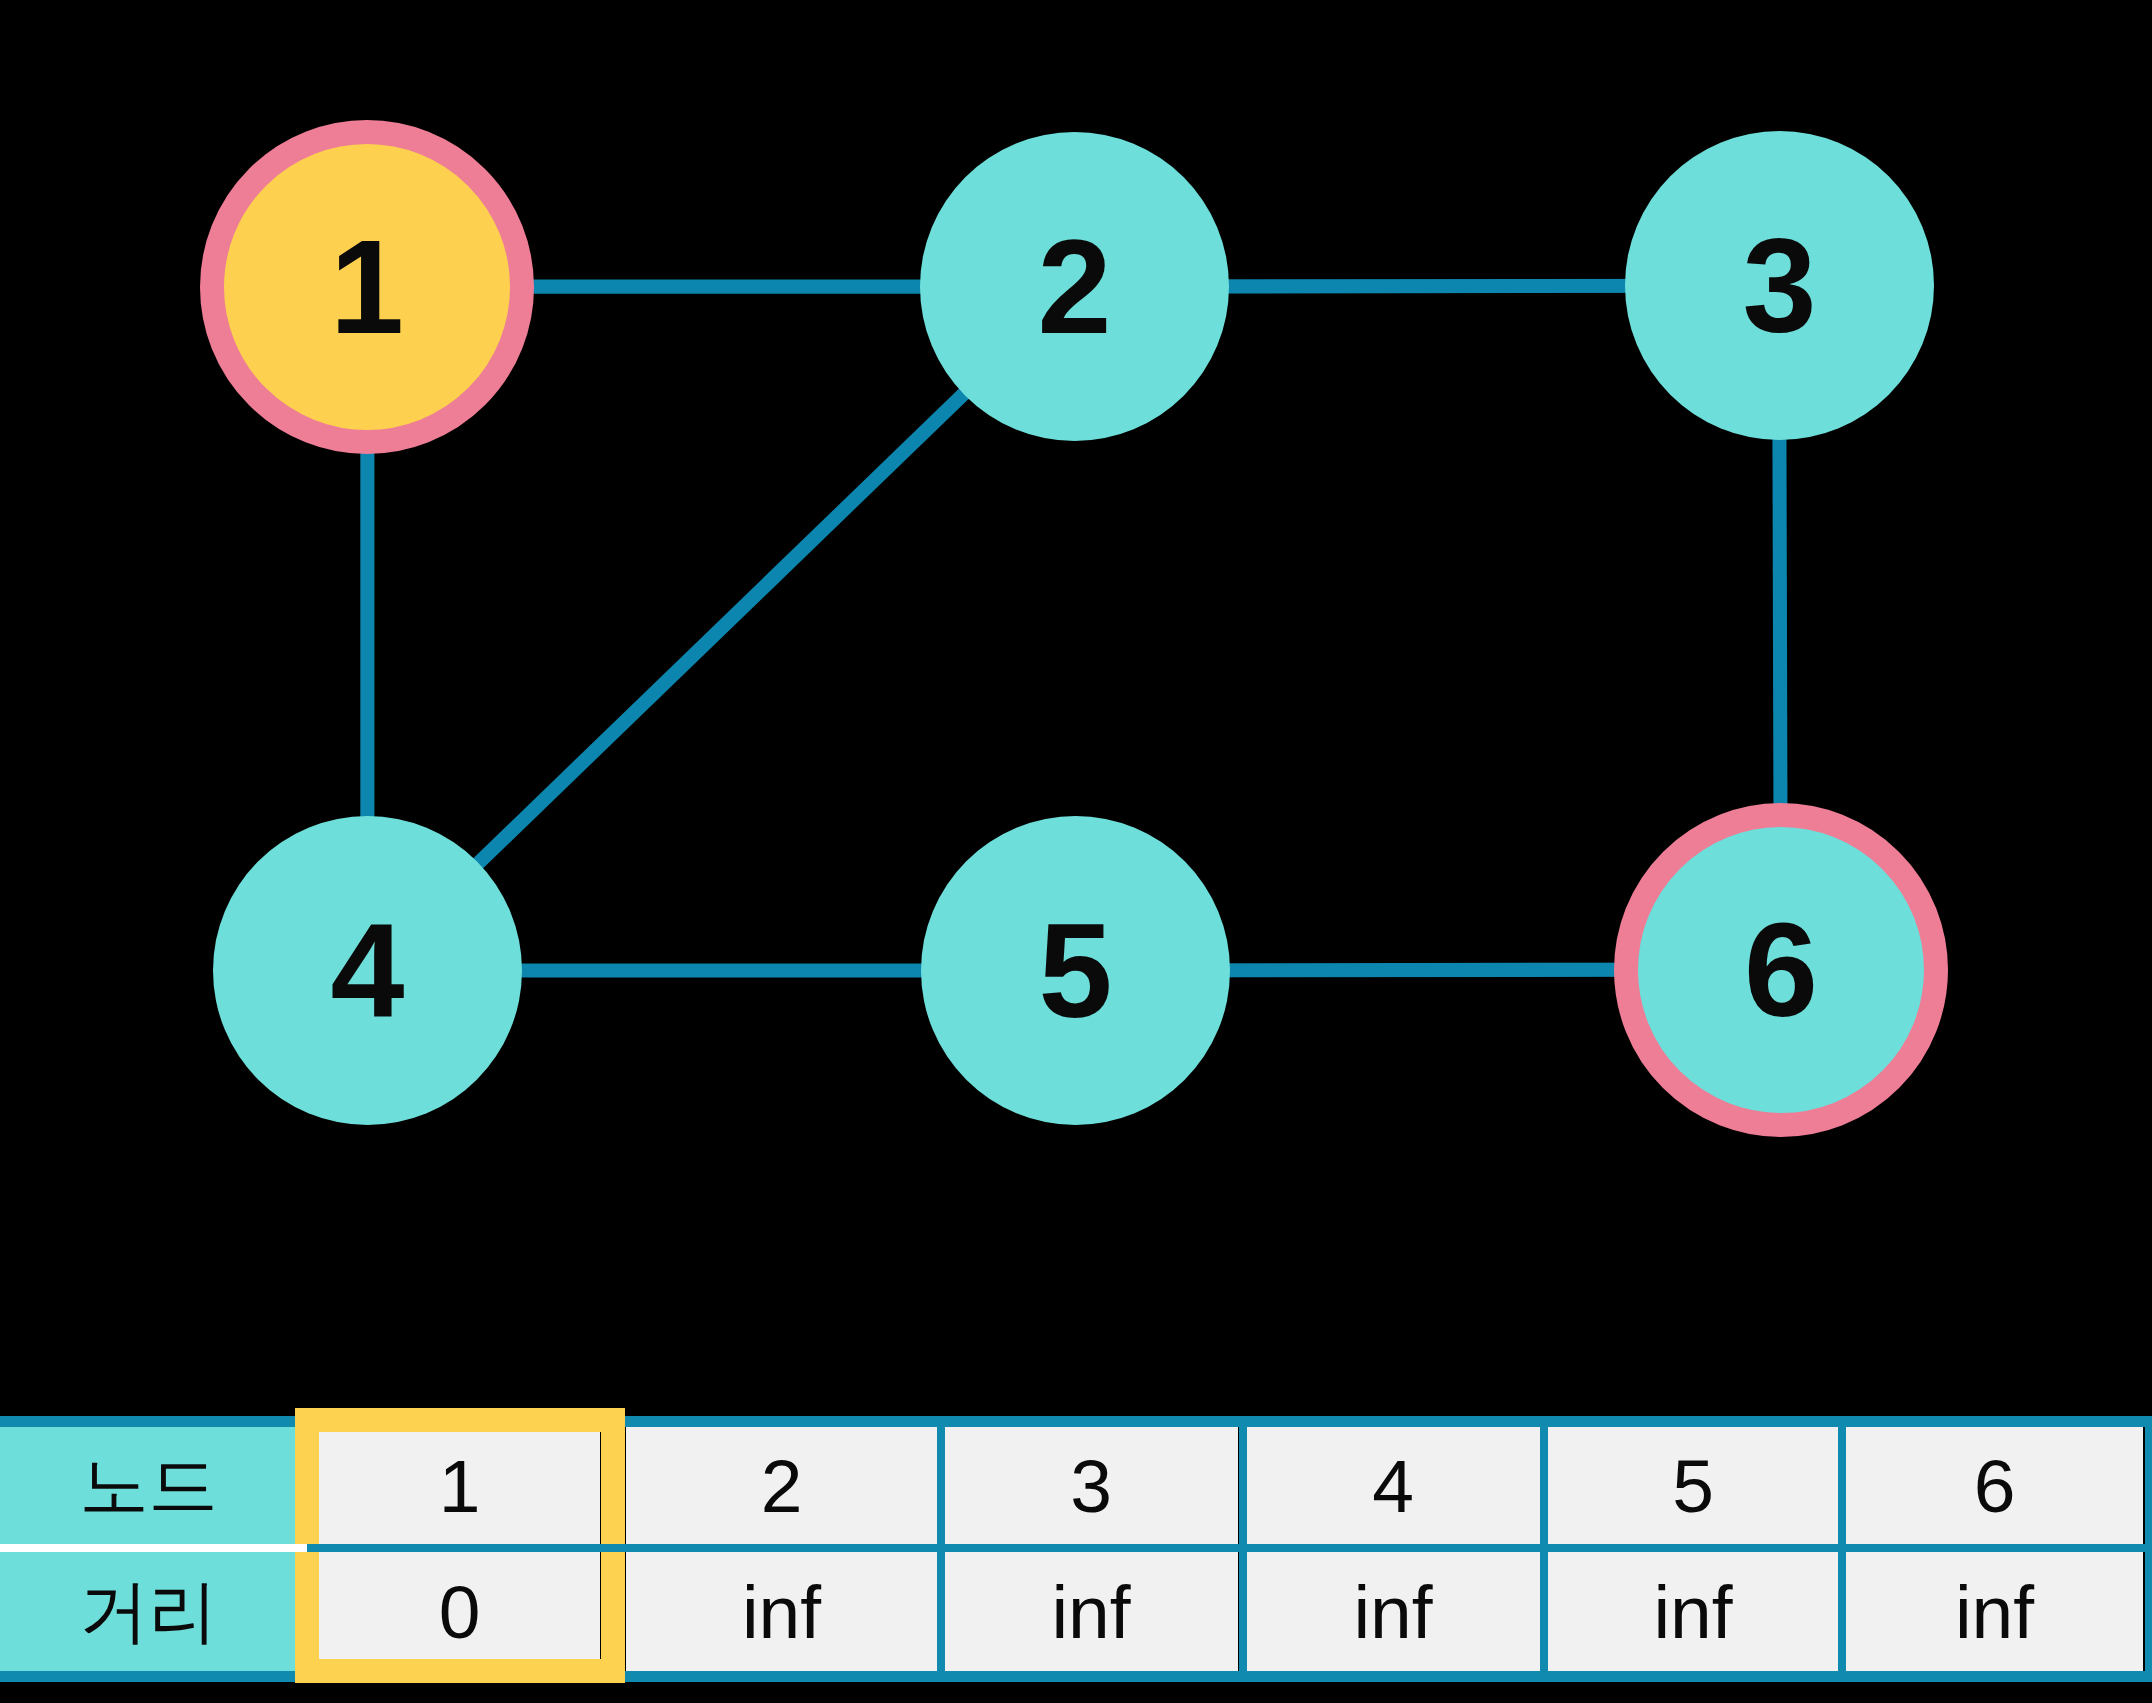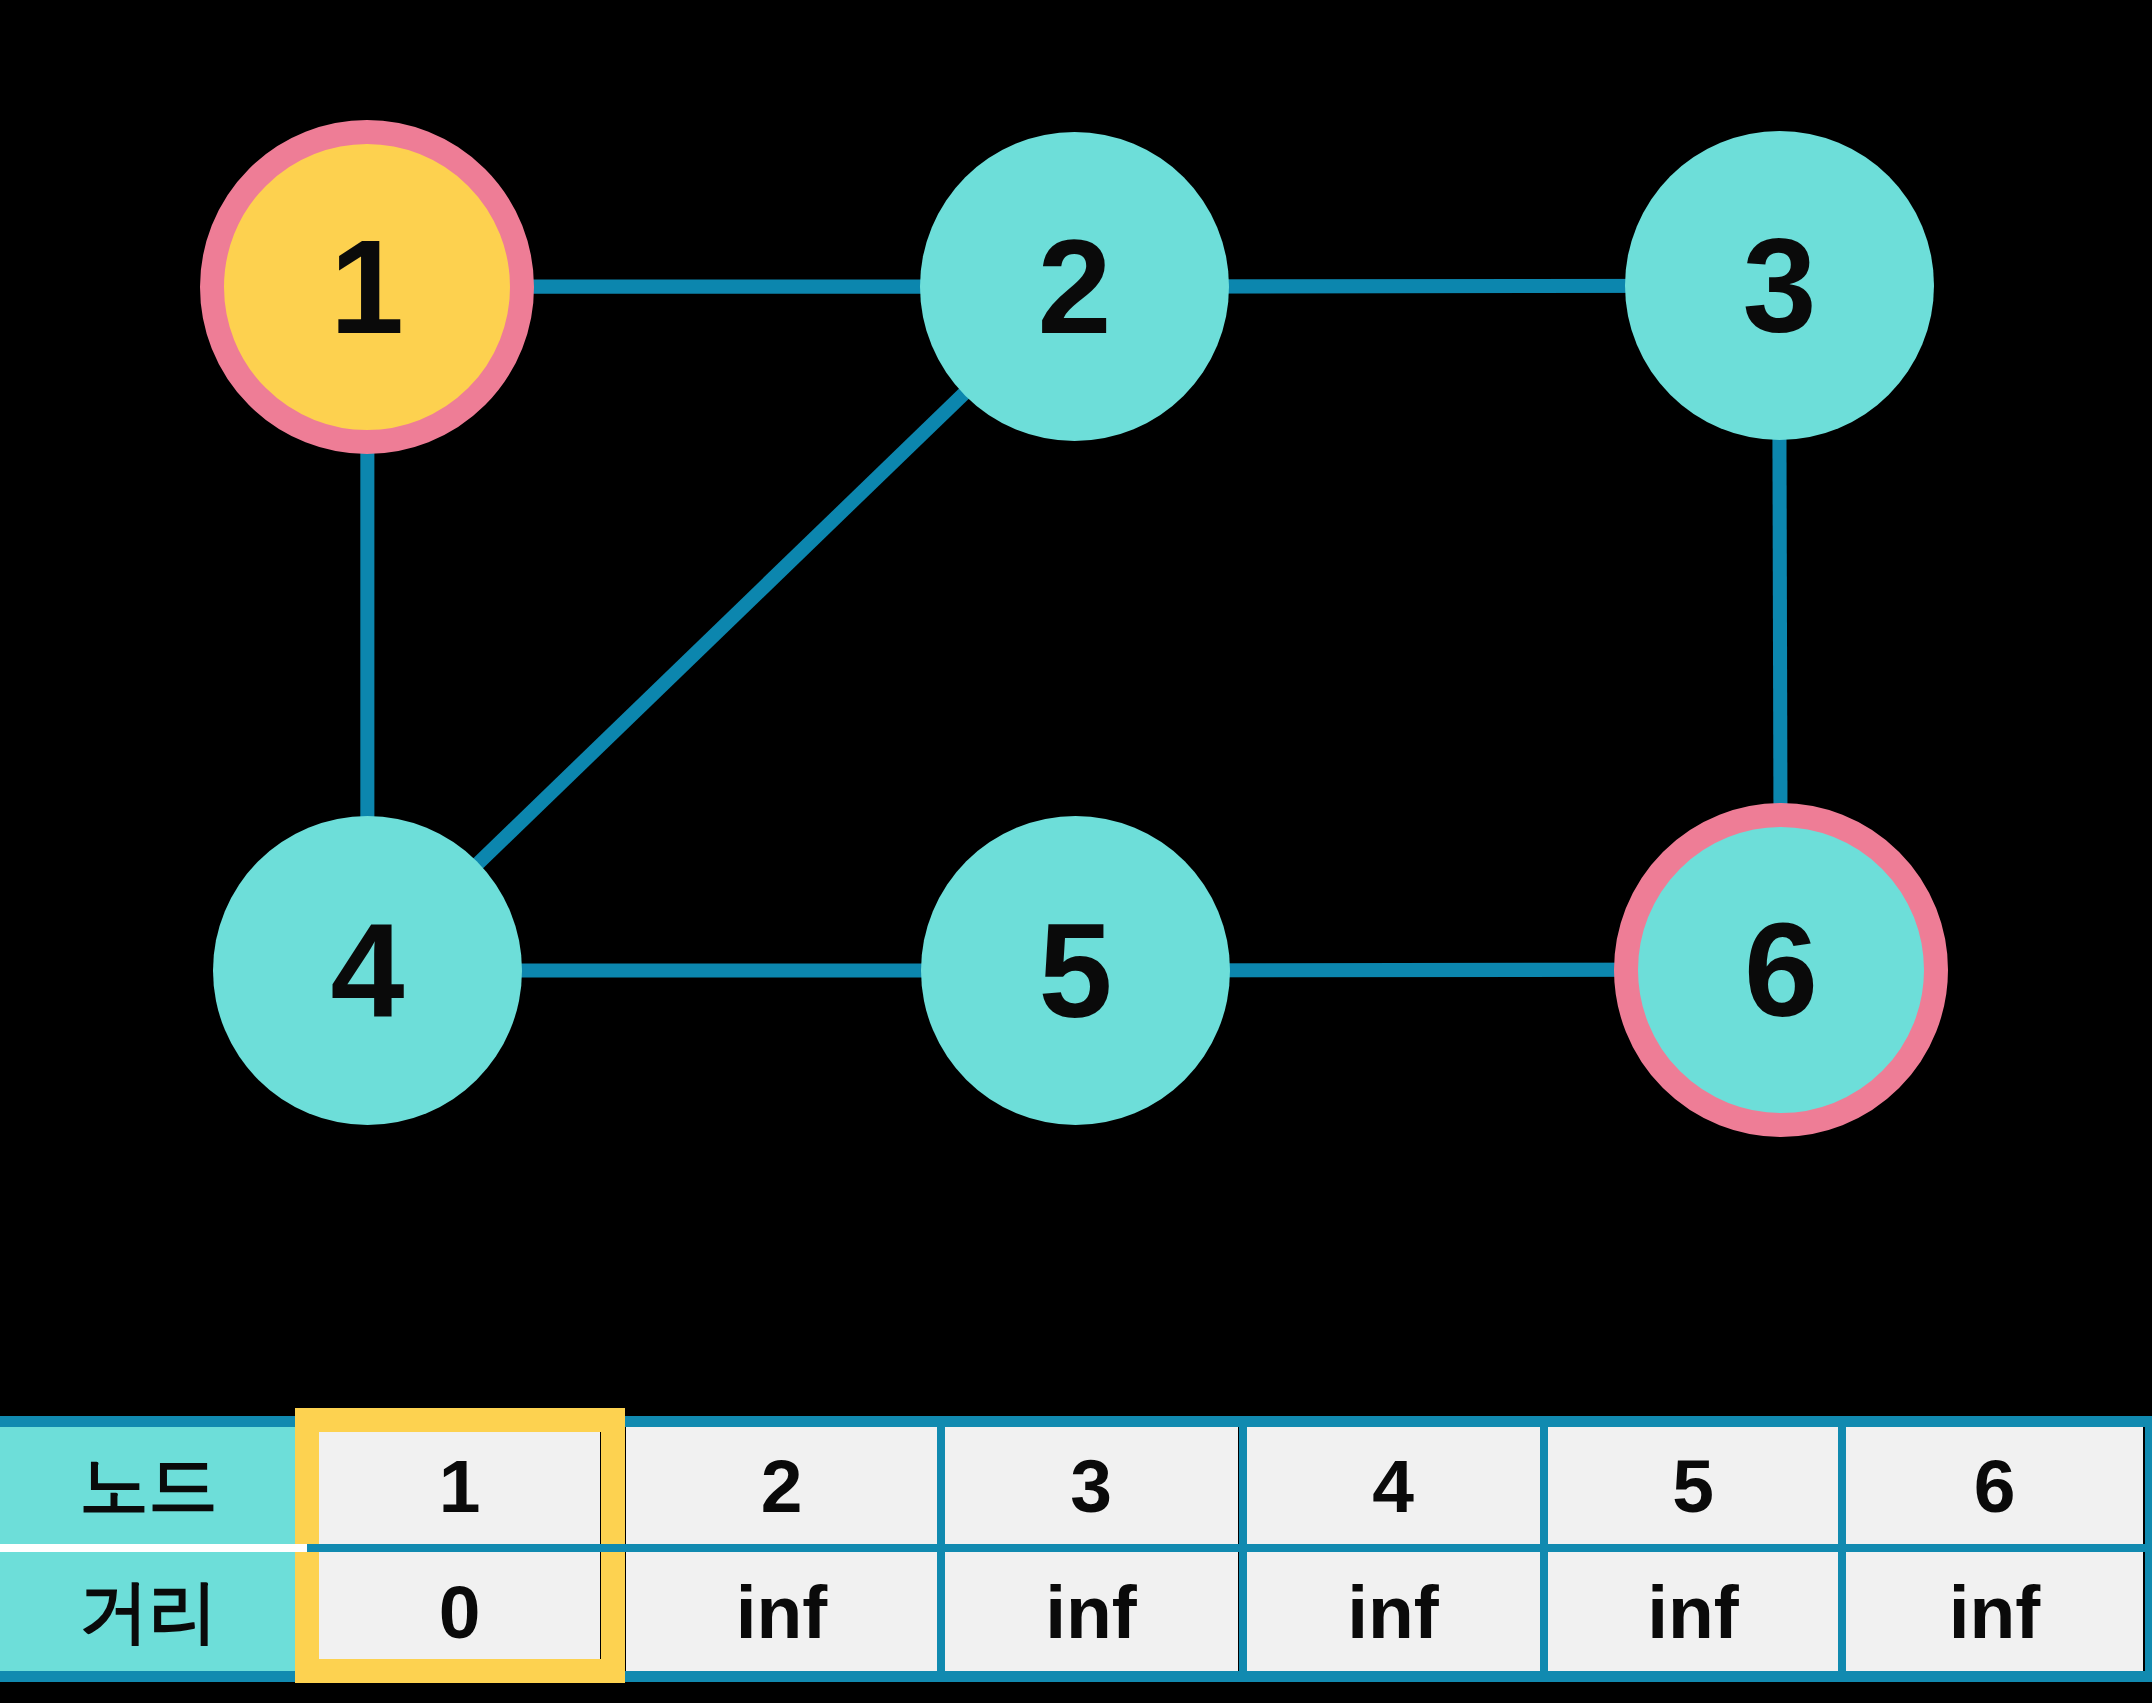--- a/index.html
+++ b/index.html
@@ -41,21 +41,21 @@
     width: 334px; height: 334px;
   }
   
   .abs { position: absolute; box-sizing: border-box; }
   .t-bar { z-index: 3; }
   .t-cell {
     z-index: 3;
     display: flex;
     align-items: center;
     justify-content: center;
-    font-weight: 700;
+    font-weight: 400;
     font-size: 75px;
     color: #0a0a0a;
   }
   .t-header {
     font-size: 69px;
   }
   .t-sep { z-index: 4; }
   #highlight-box {
     z-index: 5;
     background: transparent;

